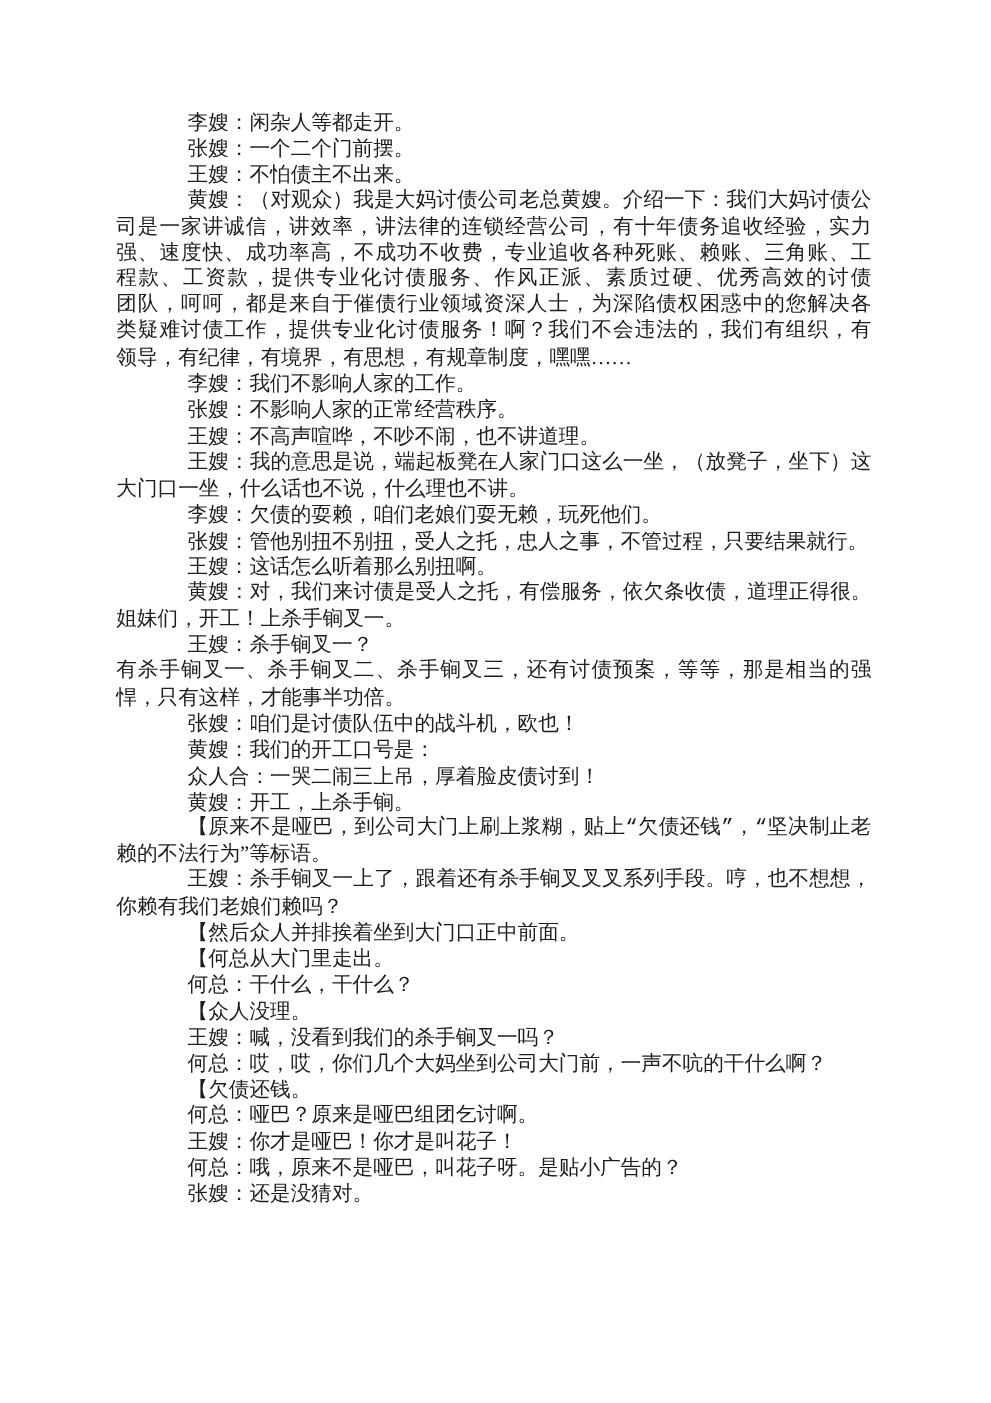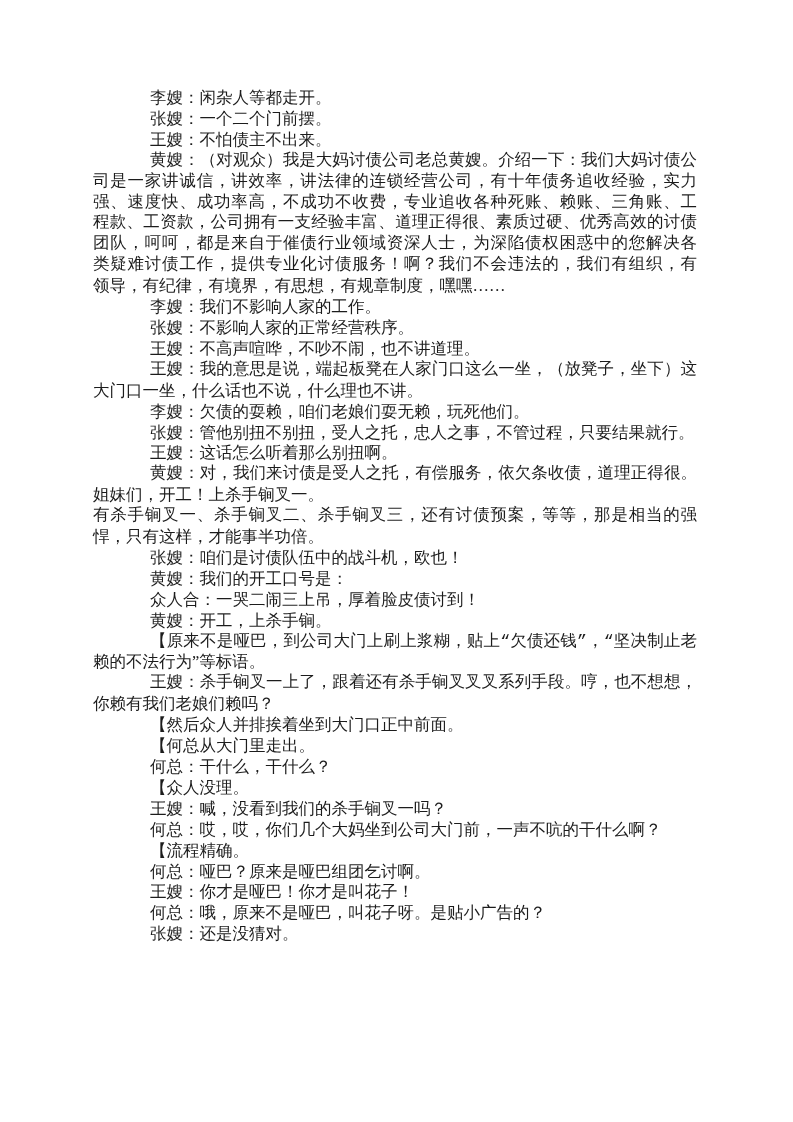--- a/index.html
+++ b/index.html
@@ -45,49 +45,50 @@
 <body>
 
 <div class="page">
   <div class="text-block" style="color: rgb(28, 28, 28);">
       <div class="line indent">李嫂：闲杂人等都走开。</div>
       <div class="line indent">张嫂：一个二个门前摆。</div>
       <div class="line indent">王嫂：不怕债主不出来。</div>
       <div class="line indent full">黄嫂：（对观众）我是大妈讨债公司老总黄嫂。介绍一下：我们大妈讨债公</div>
       <div class="line full">司是一家讲诚信，讲效率，讲法律的连锁经营公司，有十年债务追收经验，实力</div>
       <div class="line full">强、速度快、成功率高，不成功不收费，专业追收各种死账、赖账、三角账、工</div>
-      <div class="line full">程款、工资款，公司拥有一支经验丰富、道理正得很、素质过硬、优秀高效的讨债</div>
+      <div class="line full">程款、工资款，提供专业化讨债服务、作风正派、素质过硬、优秀高效的讨债</div>
       <div class="line full">团队，呵呵，都是来自于催债行业领域资深人士，为深陷债权困惑中的您解决各</div>
       <div class="line full">类疑难讨债工作，提供专业化讨债服务！啊？我们不会违法的，我们有组织，有</div>
       <div class="line">领导，有纪律，有境界，有思想，有规章制度，嘿嘿……</div>
       <div class="line indent">李嫂：我们不影响人家的工作。</div>
       <div class="line indent">张嫂：不影响人家的正常经营秩序。</div>
       <div class="line indent">王嫂：不高声喧哗，不吵不闹，也不讲道理。</div>
       <div class="line indent full">王嫂：我的意思是说，端起板凳在人家门口这么一坐，（放凳子，坐下）这</div>
       <div class="line">大门口一坐，什么话也不说，什么理也不讲。</div>
       <div class="line indent">李嫂：欠债的耍赖，咱们老娘们耍无赖，玩死他们。</div>
       <div class="line indent">张嫂：管他别扭不别扭，受人之托，忠人之事，不管过程，只要结果就行。</div>
       <div class="line indent">王嫂：这话怎么听着那么别扭啊。</div>
       <div class="line indent full">黄嫂：对，我们来讨债是受人之托，有偿服务，依欠条收债，道理正得很。</div>
       <div class="line">姐妹们，开工！上杀手锏叉一。</div>
+      <div class="line indent">王嫂：杀手锏叉一？</div>
       <div class="line full">有杀手锏叉一、杀手锏叉二、杀手锏叉三，还有讨债预案，等等，那是相当的强</div>
       <div class="line">悍，只有这样，才能事半功倍。</div>
       <div class="line indent">张嫂：咱们是讨债队伍中的战斗机，欧也！</div>
       <div class="line indent">黄嫂：我们的开工口号是：</div>
       <div class="line indent">众人合：一哭二闹三上吊，厚着脸皮债讨到！</div>
       <div class="line indent">黄嫂：开工，上杀手锏。</div>
       <div class="line indent full">【原来不是哑巴，到公司大门上刷上浆糊，贴上“欠债还钱”，“坚决制止老</div>
       <div class="line">赖的不法行为”等标语。</div>
       <div class="line indent full">王嫂：杀手锏叉一上了，跟着还有杀手锏叉叉叉系列手段。哼，也不想想，</div>
       <div class="line">你赖有我们老娘们赖吗？</div>
       <div class="line indent">【然后众人并排挨着坐到大门口正中前面。</div>
       <div class="line indent">【何总从大门里走出。</div>
       <div class="line indent">何总：干什么，干什么？</div>
       <div class="line indent">【众人没理。</div>
       <div class="line indent">王嫂：喊，没看到我们的杀手锏叉一吗？</div>
       <div class="line indent">何总：哎，哎，你们几个大妈坐到公司大门前，一声不吭的干什么啊？</div>
-      <div class="line indent">【流程精确。</div>
+      <div class="line indent">【欠债还钱。</div>
       <div class="line indent">何总：哑巴？原来是哑巴组团乞讨啊。</div>
       <div class="line indent">王嫂：你才是哑巴！你才是叫花子！</div>
       <div class="line indent">何总：哦，原来不是哑巴，叫花子呀。是贴小广告的？</div>
       <div class="line indent">张嫂：还是没猜对。</div>
     </div>
 </div>
 
 </body></html>

